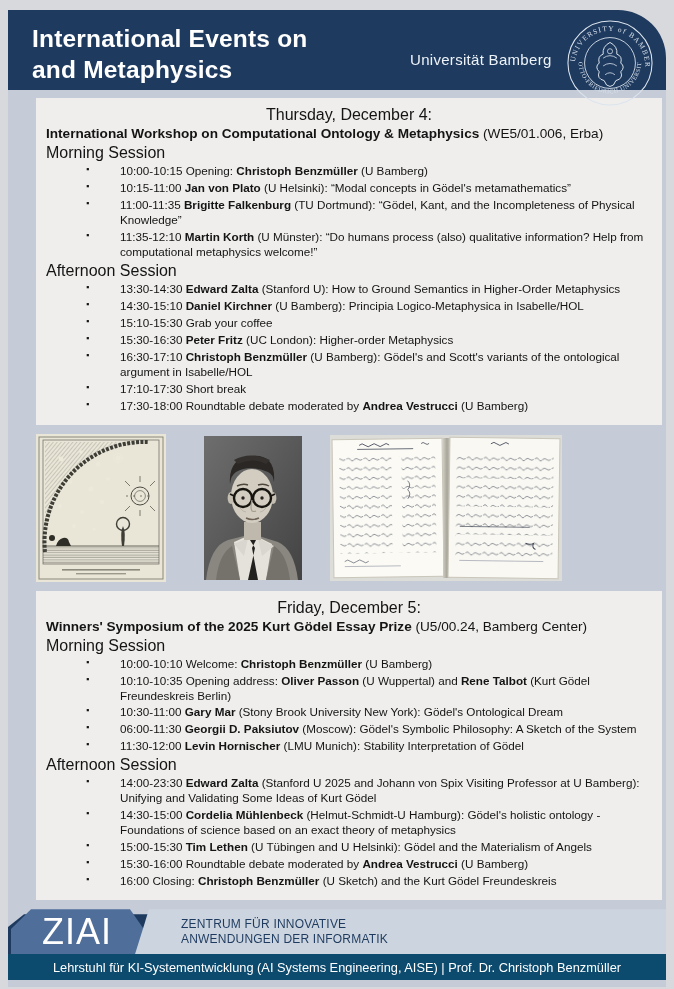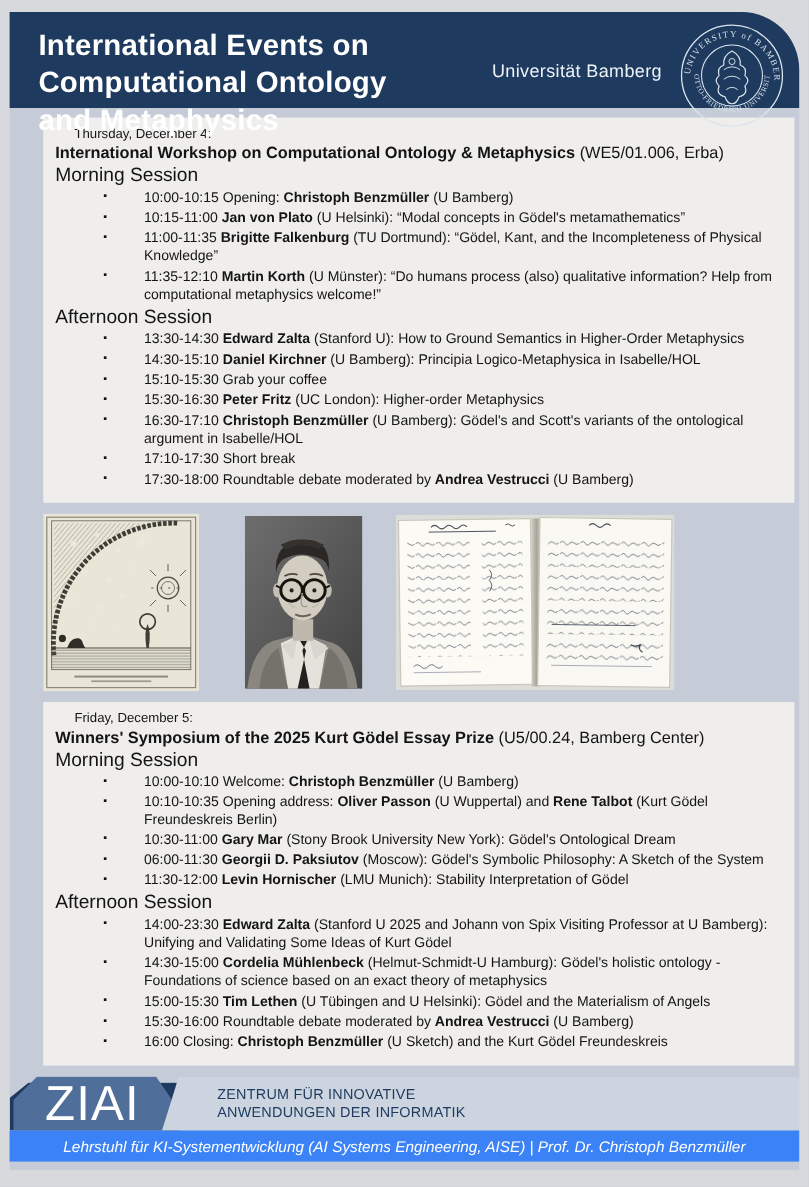--- a/index.html
+++ b/index.html
@@ -36,21 +36,21 @@
 
   
   .bg { background: #c5ccd7; padding: 8px 0 7px; }
 
   
   .panel {
     background: #efeeec;
     margin: 0 4px 0 28px;
     padding: 7px 10px 9px 10px;
   }
-  .ev-date { font-size: 11px; margin: 1px 16px 2px; }
+  .ev-date { font-size: 16px; margin: 1px 4px 2px; text-align: center; }
   .ev-title { font-size: 13.6px; margin: 0 0 3px; }
   .ev-title b { font-weight: 700; }
   .session-label { font-size: 16px; margin: 1px 0 2px; }
   ul.sched { list-style: none; margin: 0 0 2px 0; }
   ul.sched li {
     position: relative;
     padding-left: 74px;
     font-size: 11.7px;
     line-height: 1.28;
     margin-bottom: 2px;
@@ -80,50 +80,49 @@
     position: absolute; left: 0; top: 5px; width: 142px; height: 40px;
     background: #1e3a5f;
     clip-path: polygon(16px 0, 100% 0, 100% 100%, 0 100%, 0 32%);
   }
   .ziai {
     position: relative;
     width: 132px; margin-left: 3px;
     background: #4f6e99;
     color: #fff;
     display: flex; align-items: center; justify-content: center;
-    font-size: 41px; font-weight: 400; letter-spacing: 1px;
+    font-size: 36px; font-weight: 400; letter-spacing: 1px;
     clip-path: polygon(20px 0, calc(100% - 13px) 0, 100% 42%, 100% 100%, 0 100%, 0 44%);
   }
   .banner {
     flex: 1;
     margin-left: -8px;
     background: #ccd5df;
     clip-path: polygon(14px 0, 100% 0, 100% 100%, 0 100%);
     color: #1e3a5f;
     font-size: 12px; line-height: 1.22; letter-spacing: 0.2px;
     display: flex; flex-direction: column; justify-content: center;
     padding-left: 46px;
   }
   .f-bar {
     height: 26px;
-    background: #3b82f6;
+    background: #0c4a6e;
     color: #ffffff;
     font-size: 12.8px;
-    display: flex; align-items: center; justify-content: center; font-style: italic;
+    display: flex; align-items: center; justify-content: center;
   }
 </style>
 </head>
 <body>
 
 <div class="poster">
 
   <div class="hdr">
     <div class="hdr-title">
       <div>International Events on</div>
-      <div>Computational Ontology</div>
       <div>and Metaphysics</div>
     </div>
     <div class="uni-name">Universität Bamberg</div>
     <svg class="seal" viewBox="0 0 90 90" aria-hidden="true">
       <defs>
         <path id="sealTop" d="M 9,48 A 36,36 0 1 1 81,48" fill="none"></path>
         <path id="sealBot" d="M 13,44 A 32,32 0 0 0 77,44" fill="none"></path>
       </defs>
       <circle cx="45" cy="45" r="43" fill="none" stroke="#dbe4ee" stroke-width="1.1"></circle>
       <circle cx="45" cy="45" r="26" fill="none" stroke="#dbe4ee" stroke-width="0.9"></circle>

